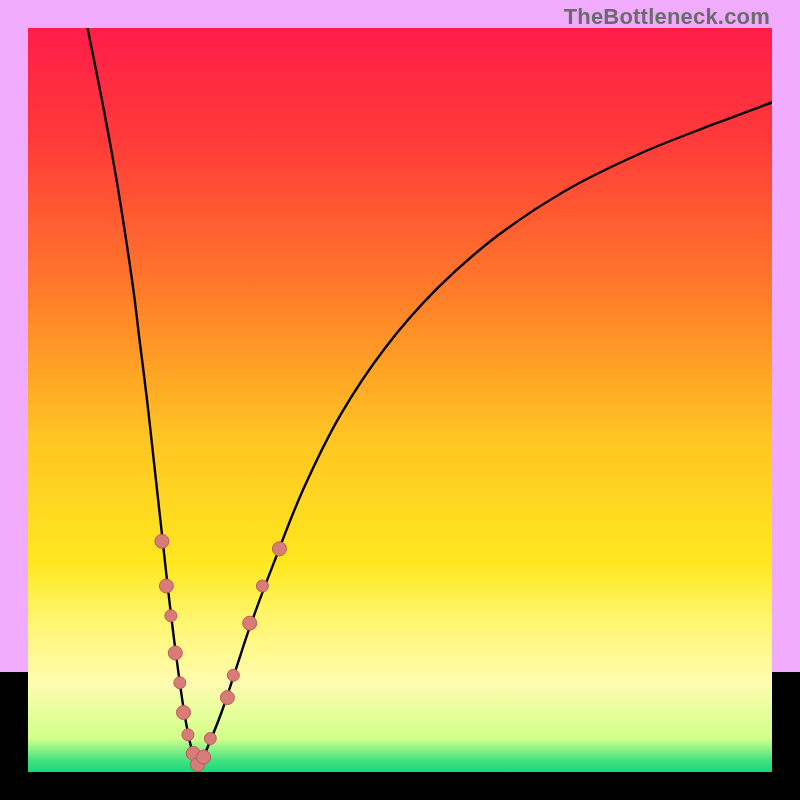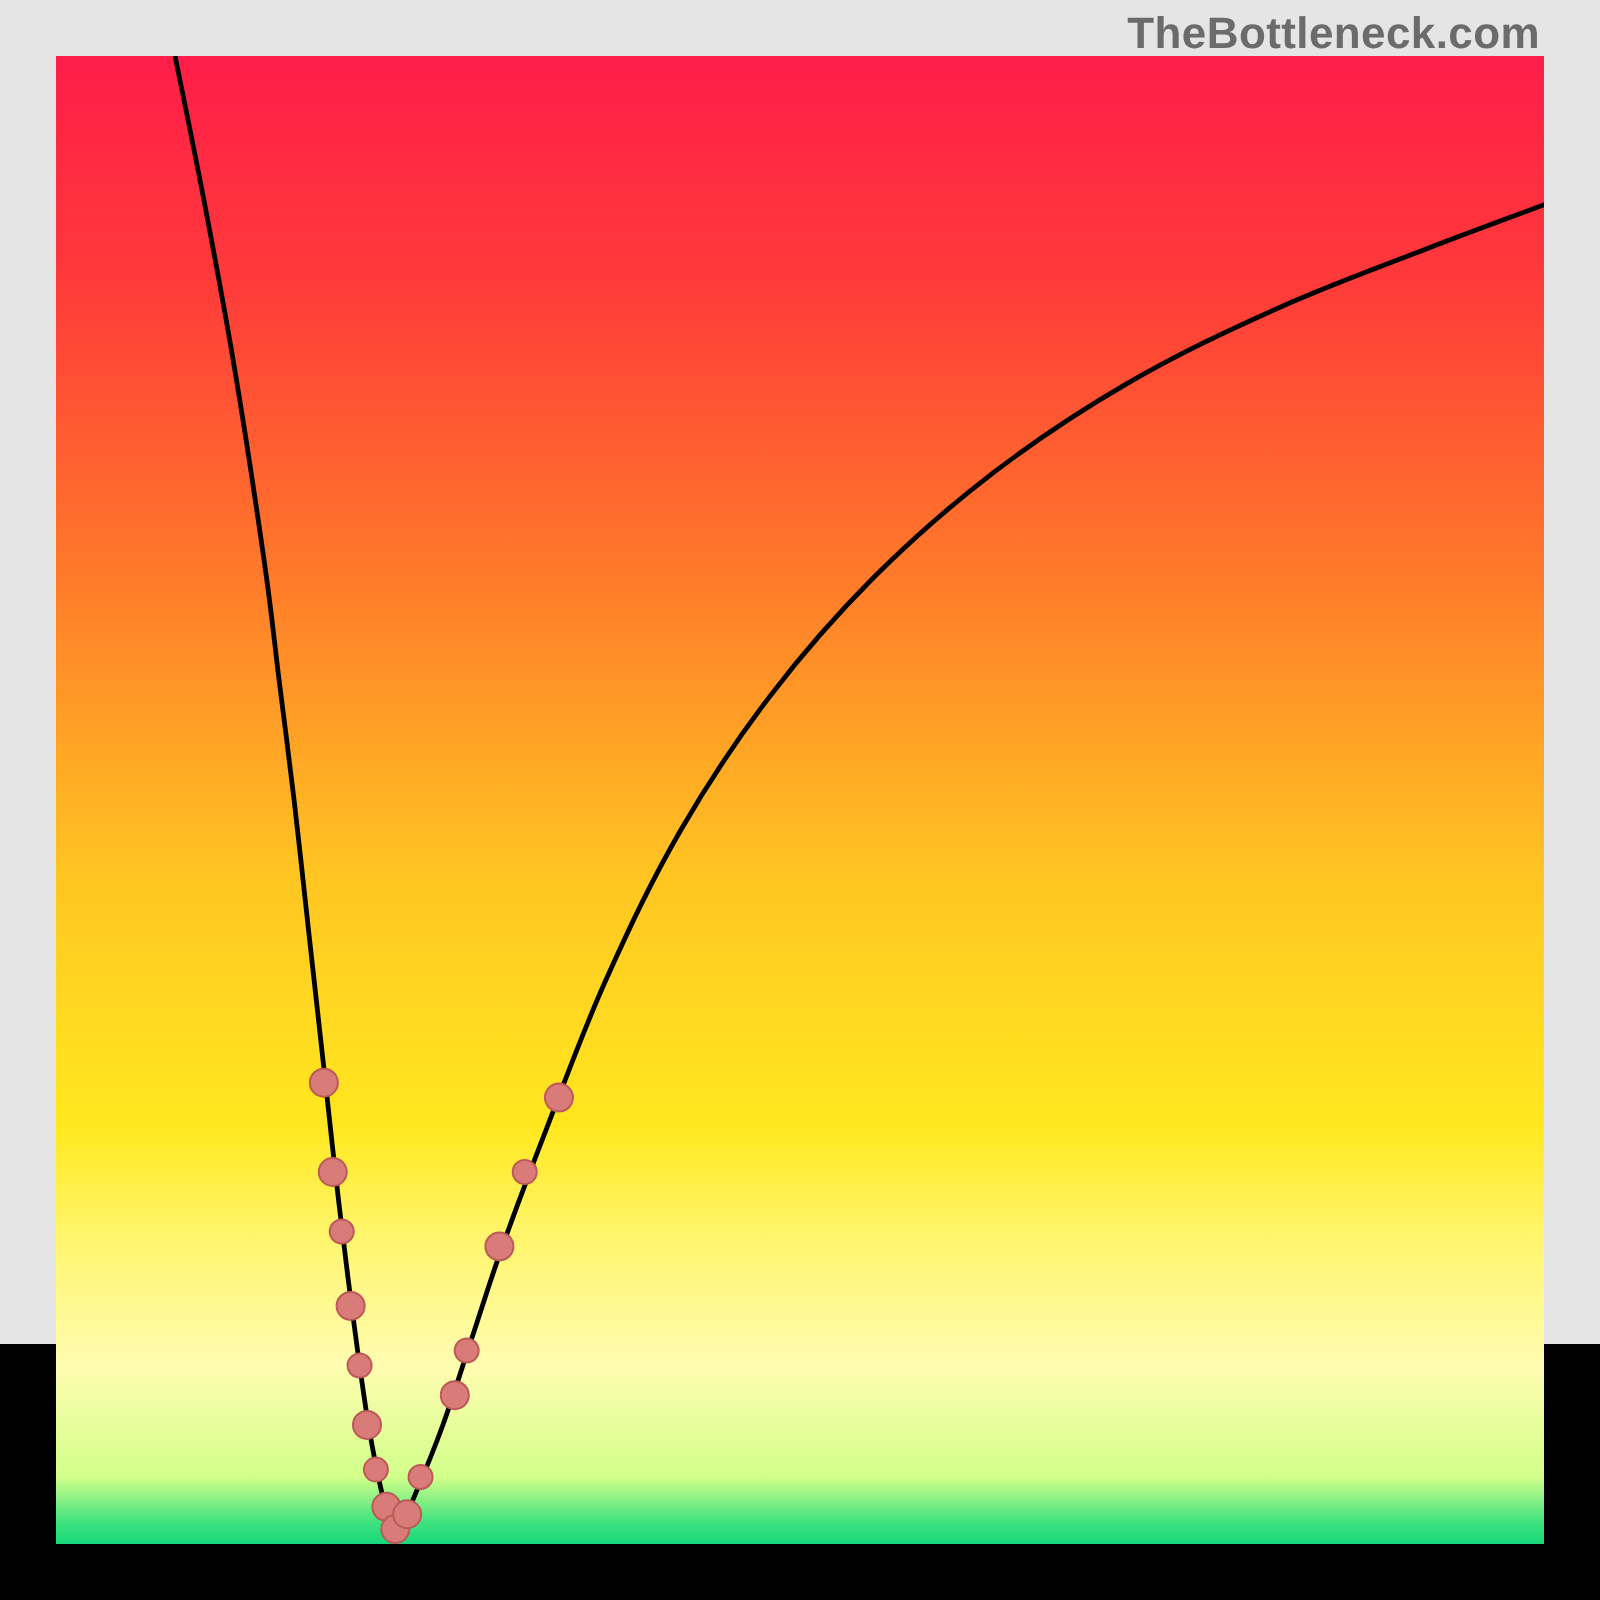--- a/index.html
+++ b/index.html
@@ -8,21 +8,21 @@
     width: 800px;
     height: 800px;
     overflow: hidden;
     background: #000;
     font-family: Arial, Helvetica, sans-serif;
   }
   .frame {
     position: absolute;
     top: 0; left: 0;
     width: 800px; height: 672px;
-    background: #e5e5e5;
+    background: #f0abfc;
   }
   .plot {
     position: absolute;
     top: 28px;
     left: 28px;
     width: 744px;
     height: 744px;
     overflow: hidden;
   }
   .watermark {

